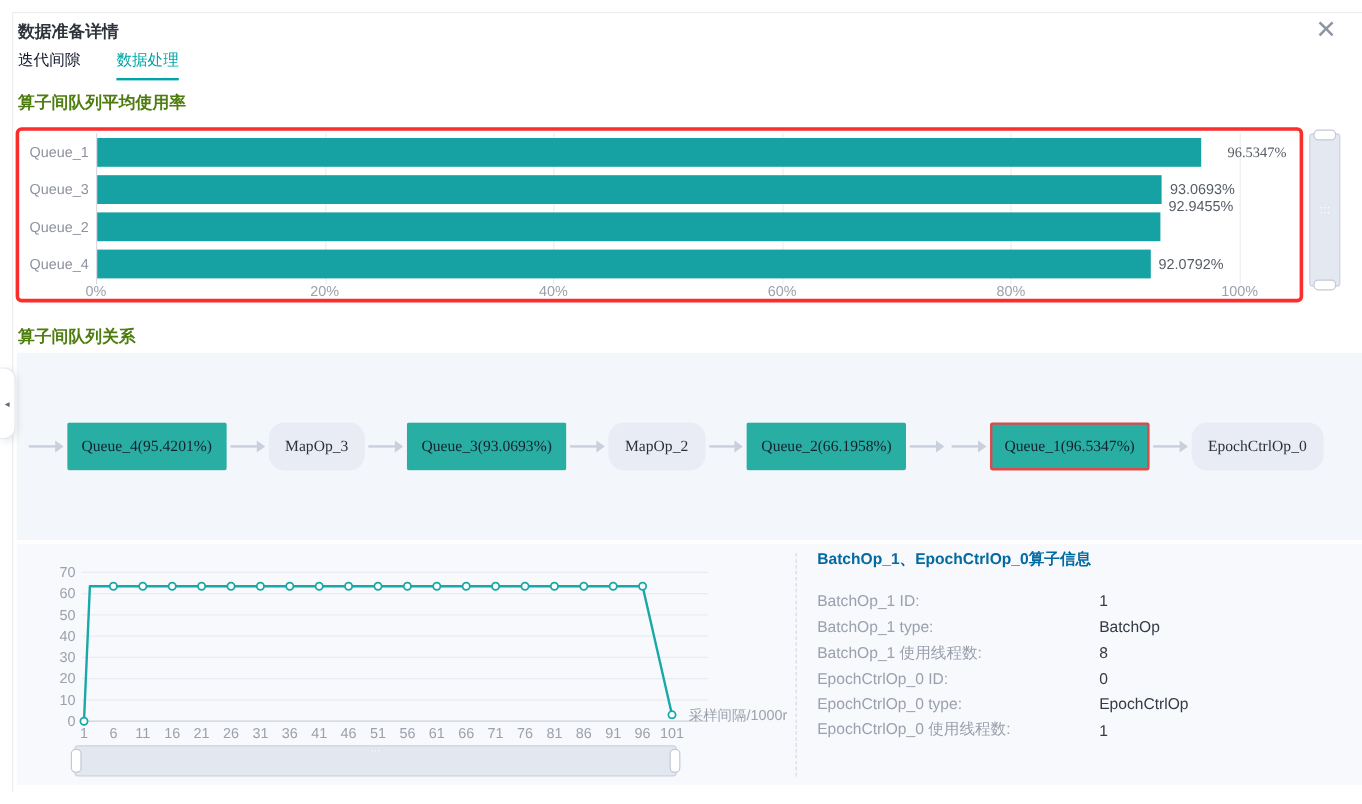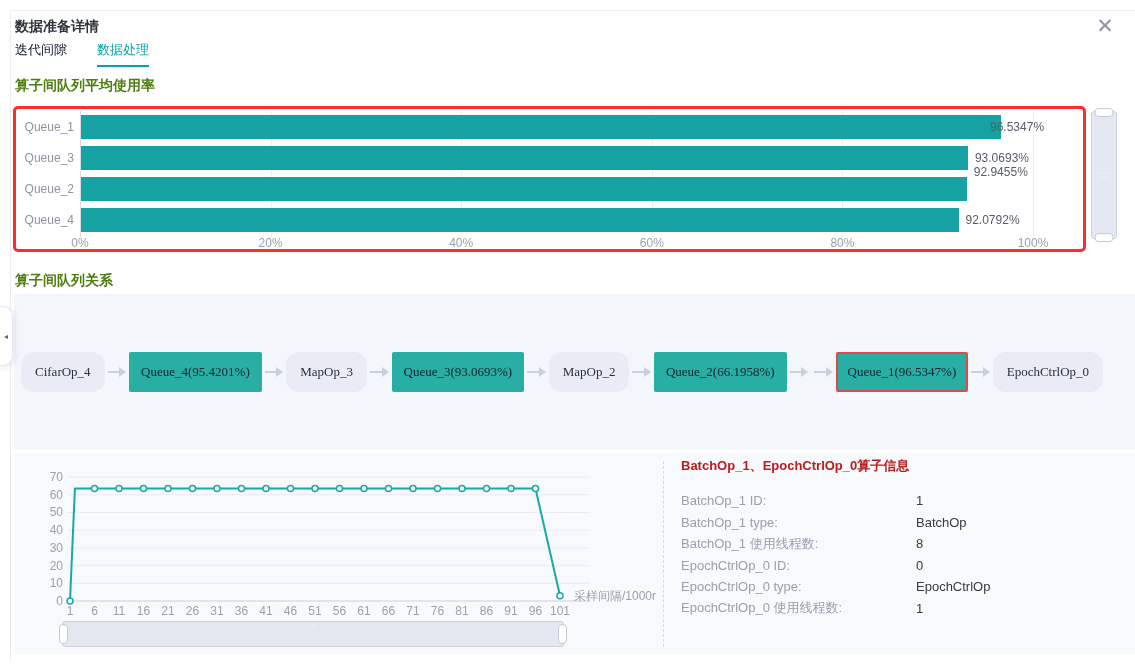--- a/index.html
+++ b/index.html
@@ -55,21 +55,21 @@
   .dash-divider { position:absolute; left:649px; top:8px; height:186px; width:0; border-left:1px dashed #d6dae3; }
 
   #line-svg { position:absolute; left:20px; top:8px; }
 
   .h-slider { position:absolute; left:48px; top:168px; width:502px; height:26px; background:#e2e7f0; border:1px solid #ccd3e0; border-radius:3px; cursor:pointer; }
   .h-handle { position:absolute; top:50%; transform:translateY(-50%); width:9px; height:20px; background:#fff; border:1px solid #c2c9d6; border-radius:4px; }
   .h-handle.left { left:-4px; } .h-handle.right { right:-4px; }
   .h-grip { position:absolute; left:50%; top:1px; transform:translateX(-50%); color:#fff; font-size:8px; line-height:6px; }
 
   .info-panel { position:absolute; left:667px; top:4px; width:440px; }
-  .info-title { font-size:13px; font-weight:bold; color:#b91c1c; margin-bottom:15px; }
+  .info-title { font-size:13px; font-weight:bold; color:#0369a1; margin-bottom:15px; }
   .info-row { display:flex; height:21.5px; align-items:center; font-size:13px; }
   .info-label { width:235px; color:#9aa0ad; }
   .info-value { color:#343a44; }
 </style>
 </head>
 <body>
 
 <div class="stage">
   <div class="card-top"></div>
   <div class="card-left"></div>
@@ -93,21 +93,21 @@
         <div class="vgrid" style="left: 445.2px;"></div>
         <div class="bar-xtick" style="left: 415.2px;">40%</div>
         <div class="vgrid" style="left: 635.8px;"></div>
         <div class="bar-xtick" style="left: 605.8px;">60%</div>
         <div class="vgrid" style="left: 826.4px;"></div>
         <div class="bar-xtick" style="left: 796.4px;">80%</div>
         <div class="vgrid" style="left: 1017px;"></div>
         <div class="bar-xtick" style="left: 987px;">100%</div>
         <div class="bar-cat-label" style="top: 11px;">Queue_1</div>
         <div class="hbar" style="left: 65px; top: 6px; width: 919.976px; background: rgb(22, 162, 163);"></div>
-        <div class="bar-val-label" style="left: 974px; top: 11px;">96.5347%</div>
+        <div class="bar-val-label" style="left: 1007px; top: 11px; font-family: Liberation Serif, serif;">96.5347%</div>
         <div class="bar-cat-label" style="top: 42px;">Queue_3</div>
         <div class="hbar" style="left: 65px; top: 37px; width: 886.95px; background: rgb(22, 162, 163);"></div>
         <div class="bar-val-label" style="left: 958.95px; top: 42px;">93.0693%</div>
         <div class="bar-cat-label" style="top: 73px;">Queue_2</div>
         <div class="hbar" style="left: 65px; top: 68px; width: 885.771px; background: rgb(22, 162, 163);"></div>
         <div class="bar-val-label" style="left: 957.771px; top: 56px;">92.9455%</div>
         <div class="bar-cat-label" style="top: 104px;">Queue_4</div>
         <div class="hbar" style="left: 65px; top: 99px; width: 877.515px; background: rgb(22, 162, 163);"></div>
         <div class="bar-val-label" style="left: 949.515px; top: 104px;">92.0792%</div>
       </div>
@@ -116,21 +116,20 @@
   <div class="v-slider">
     <div class="v-handle top"></div>
     <div class="v-grip">⋯<br>⋯</div>
     <div class="v-handle bottom"></div>
   </div>
 
   <div class="sec-title" id="sec2-title">算子间队列关系</div>
 
   <div class="flow-band">
     <div class="flow-row" id="flow-row">
-        <div class="node op">CifarOp_4</div>
         <div class="arrow"></div>
         <div class="node queue">Queue_4(95.4201%)</div>
         <div class="arrow"></div>
         <div class="node op">MapOp_3</div>
         <div class="arrow"></div>
         <div class="node queue">Queue_3(93.0693%)</div>
         <div class="arrow"></div>
         <div class="node op">MapOp_2</div>
         <div class="arrow"></div>
         <div class="node queue">Queue_2(66.1958%)</div>

